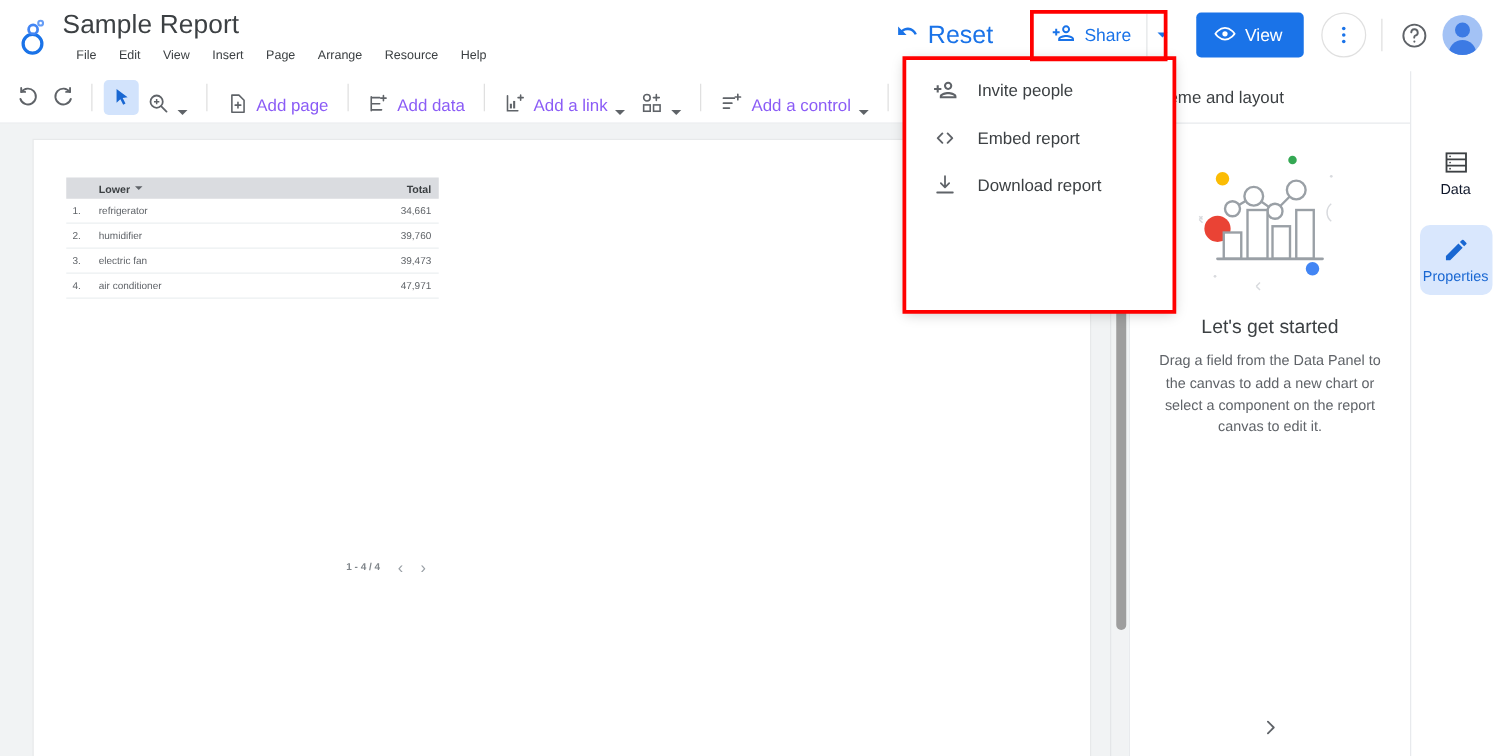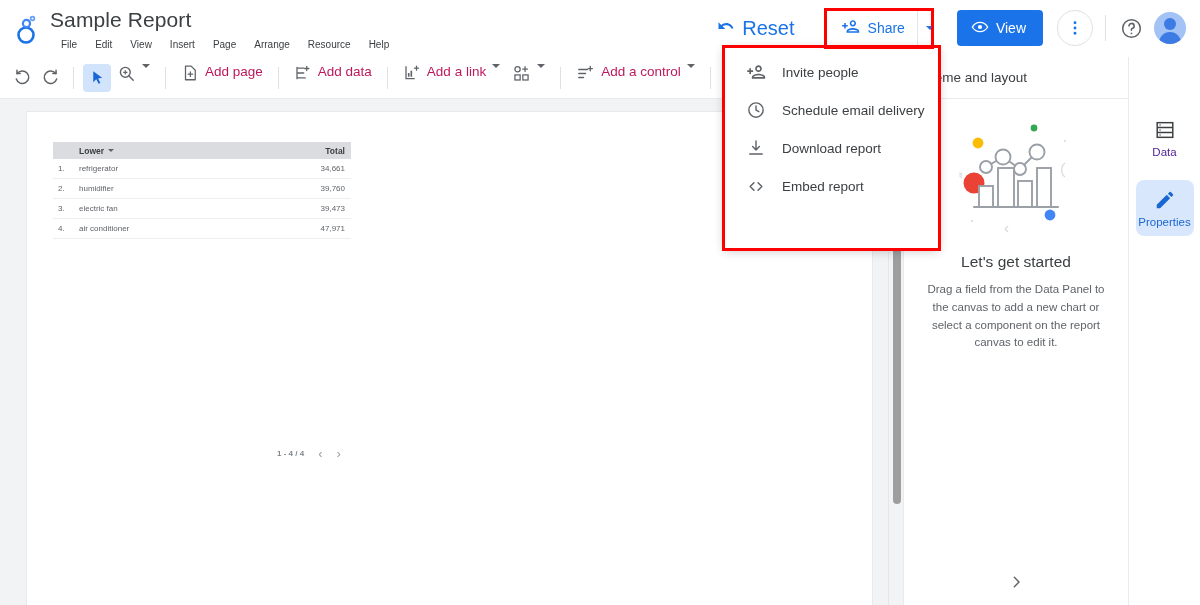--- a/index.html
+++ b/index.html
@@ -66,22 +66,22 @@
     background: #fff; border-bottom: 1px solid #e8eaed;
     display: flex; align-items: center; padding-left: 8px;
   }
   .tb-icon {
     width: 28px; height: 28px; display: flex; align-items: center; justify-content: center;
     border-radius: 4px; cursor: pointer; color: #5f6368;
   }
   .tb-icon.active { background: #d2e3fc; color: #1967d2; }
   .tb-sep { width: 1px; height: 22px; background: #e0e0e0; margin: 0 9px; }
   .tb-item {
-    display: flex; align-items: flex-start; gap: 6px; height: 28px; padding: 0 6px;
-    border-radius: 4px; font-size: 13.5px; color: #be185d; cursor: pointer; white-space: nowrap;
+    display: flex; align-items: flex-end; gap: 6px; height: 28px; padding: 0 6px;
+    border-radius: 4px; font-size: 13.5px; color: #8b5cf6; cursor: pointer; white-space: nowrap;
   }
   .caret { width: 0; height: 0; border-left: 4px solid transparent; border-right: 4px solid transparent; border-top: 4px solid #5f6368; }
 
   
   .canvas-area {
     position: absolute; left: 0; top: 99px; width: 903px; height: 506px;
     background: #f1f3f4; overflow: hidden;
   }
   .page {
     position: absolute; left: 27px; top: 13px; width: 845px; height: 500px;
@@ -133,21 +133,21 @@
   }
 
   
   .rail {
     position: absolute; left: 1128px; top: 57px; width: 72px; height: 548px;
     background: #fff; border-left: 1px solid #e8eaed; padding-top: 53px;
     display: flex; flex-direction: column; align-items: center; gap: 14px;
   }
   .rail-item {
     width: 58px; height: 56px; border-radius: 8px; display: flex; flex-direction: column;
-    align-items: center; justify-content: center; gap: 5px; cursor: pointer; color: #4c1d95;
+    align-items: center; justify-content: center; gap: 5px; cursor: pointer; color: #0f172a;
   }
   .rail-item span { font-size: 11.5px; }
   .rail-item.active { background: #d9e7fd; color: #1967d2; }
 
   
   .share-menu {
     position: absolute; left: 724px; top: 47px; width: 215px; height: 202px;
     background: #fff; box-shadow: 0 2px 10px rgba(0,0,0,0.22); z-index: 40;
     padding-top: 6px;
   }
@@ -448,42 +448,33 @@
     <div class="sm-item">
       <span class="sm-ic">
         <svg width="20" height="20" viewBox="0 0 24 24" fill="#5f6368">
           <path d="M15 12c2.21 0 4-1.79 4-4s-1.79-4-4-4-4 1.79-4 4 1.79 4 4 4zm0-6c1.1 0 2 .9 2 2s-.9 2-2 2-2-.9-2-2 .9-2 2-2zm0 8c-2.67 0-8 1.34-8 4v2h16v-2c0-2.66-5.33-4-8-4zm-6 4c.22-.72 3.31-2 6-2 2.7 0 5.8 1.29 6 2H9zM6 10V7.5H4V10H1.5v2H4v2.5h2V12h2.5v-2H6z"></path>
         </svg>
       </span>
       <span>Invite people</span>
     </div>
     <div class="sm-item">
       <span class="sm-ic">
-        <svg width="20" height="20" viewBox="0 0 24 24" fill="none" stroke="#5f6368" stroke-width="1.7">
-          <circle cx="12" cy="12" r="8.6"></circle>
-            <path d="M12 7.2V12l3.4 2" stroke-linecap="round"></path>
+        <svg width="21" height="21" viewBox="0 0 24 24" fill="none" stroke="#5f6368" stroke-width="1.8">
+          <path d="M9.5 7.5L5 12l4.5 4.5M14.5 7.5L19 12l-4.5 4.5" stroke-linecap="round" stroke-linejoin="round"></path>
         </svg>
       </span>
-      <span>Schedule email delivery</span>
+      <span>Embed report</span>
     </div>
     <div class="sm-item">
       <span class="sm-ic">
         <svg width="20" height="20" viewBox="0 0 24 24" fill="none" stroke="#5f6368" stroke-width="1.7">
           <path d="M12 3.6v10.4M8 10.3l4 4 4-4" stroke-linecap="round" stroke-linejoin="round"></path>
           <path d="M4.5 19.2h15" stroke-linecap="round"></path>
         </svg>
       </span>
       <span>Download report</span>
     </div>
-    <div class="sm-item">
-      <span class="sm-ic">
-        <svg width="21" height="21" viewBox="0 0 24 24" fill="none" stroke="#5f6368" stroke-width="1.8">
-          <path d="M9.5 7.5L5 12l4.5 4.5M14.5 7.5L19 12l-4.5 4.5" stroke-linecap="round" stroke-linejoin="round"></path>
-        </svg>
-      </span>
-      <span>Embed report</span>
-    </div>
   </div>
 
   <div class="hl hl-share"></div>
   <div class="hl hl-menu"></div>
 
 </div>
 
 </body></html>

